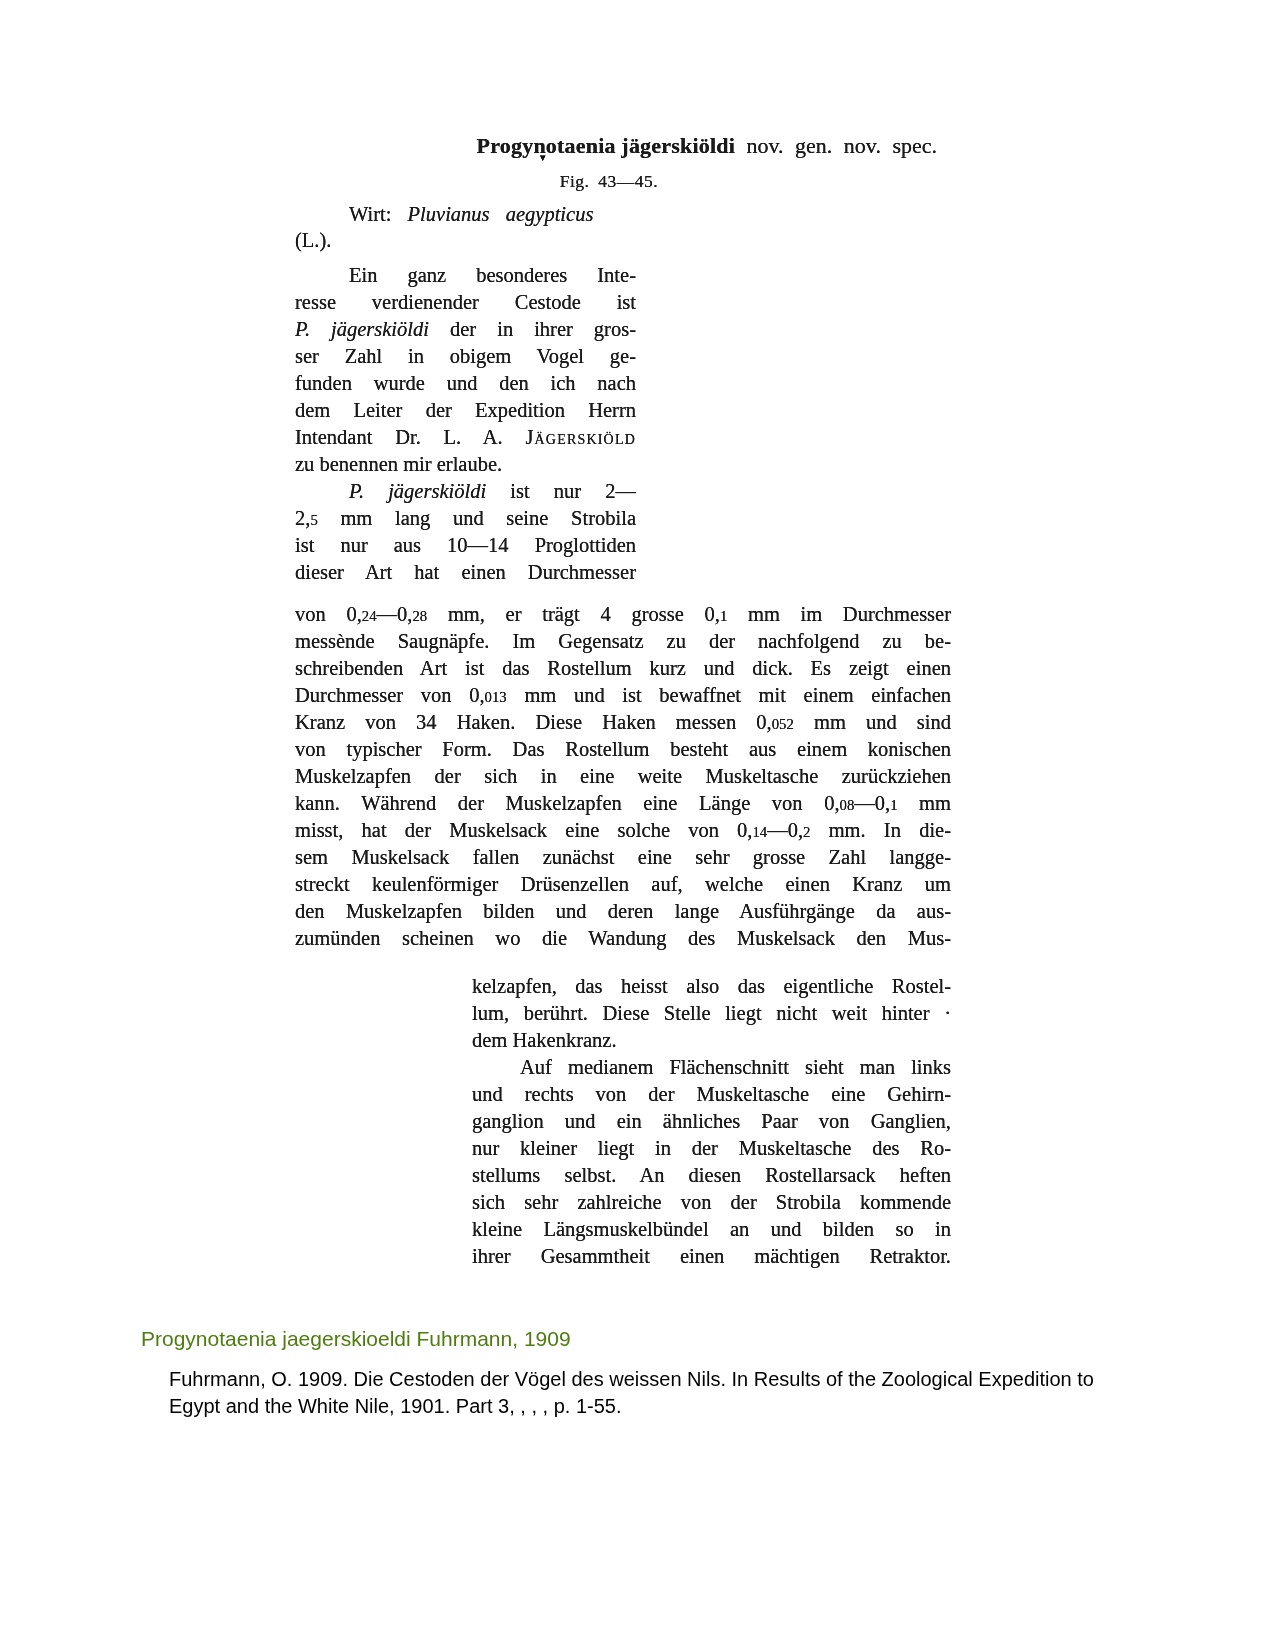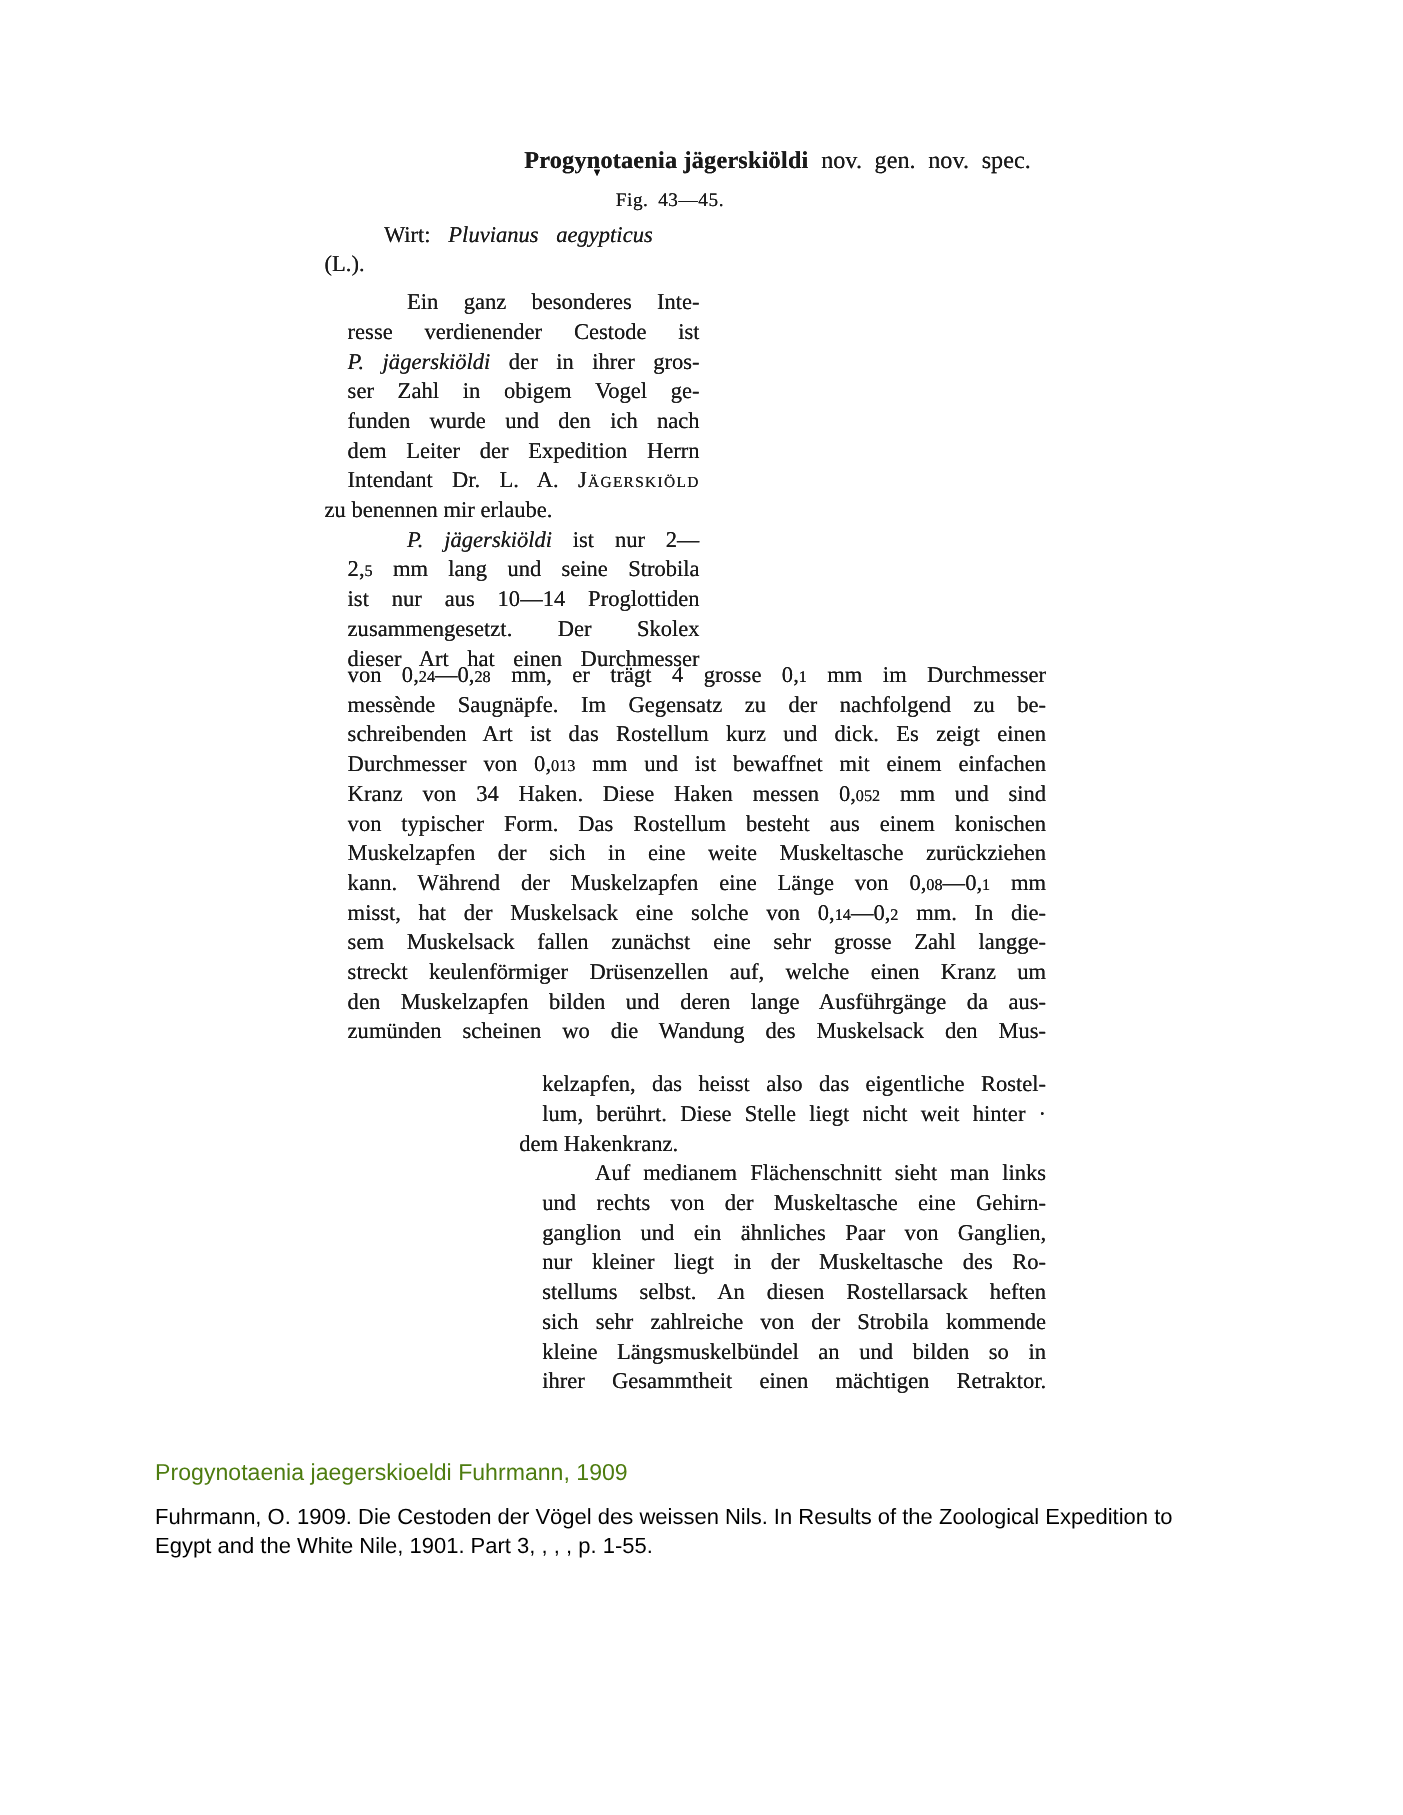--- a/index.html
+++ b/index.html
@@ -32,37 +32,37 @@
   .host { position:absolute; top:203px; left:54px; font-size:20.5px; word-spacing:11px; white-space:nowrap; }
   .host .i { font-style:italic;text-align:center; }
   .host-suffix { position:absolute; top:229px; left:0; font-size:20.5px; }
   .colblock  { position:absolute; top:262px; left:0;    width:341px; }
   .fullblock { position:absolute; top:601px; left:0;    width:656px; }
   .wrapblock { position:absolute; top:973px; left:177px; width:479px; }
   .line {
     height:27px; line-height:27px; font-size:20.5px;
     white-space:nowrap; overflow:visible;
   }
-  .line.j { white-space:normal; text-align:justify; text-align-last:justify; height:27px; overflow:hidden;margin-left:21px; }
+  .line.j { white-space:normal; text-align:justify; text-align-last:justify; height:27px; overflow:hidden; }
   .line.ind { text-indent:54px; }
   .wrapblock .line.ind { text-indent:48px; }
   .i  { font-style:italic; }
   .sc { font-variant:small-caps; letter-spacing:1.2px; }
   .sm { font-size:0.72em; }
   
   .footer-name {
     position:absolute; left:141px; top:1327px;
     font-family:"Liberation Sans", sans-serif; font-size:21px; color:#4d7c0f;
     white-space:nowrap;
   }
   .footer-cite {
     position:absolute; left:141px; top:1366px;
     font-family:"Liberation Sans", sans-serif; font-size:20px; color:#000;
   }
-  .footer-cite .line { height:27px; line-height:27px; font-size:20px; white-space:nowrap; }
+  .footer-cite .line { height:27px; line-height:27px; font-size:20px; white-space:nowrap;margin-left:28px; }
 </style>
 </head>
 <body>
 
 <div class="page">
   <div class="scan">
 
     <div class="title">
       <span class="b">Progynotaenia jägerskiöldi</span><span class="r"> nov. gen. nov. spec.</span>
     </div>
@@ -82,21 +82,20 @@
         <div class="line j"><span>resse verdienender Cestode ist</span></div>
         <div class="line j"><span class="i">P. jägerskiöldi</span><span> der in ihrer gros-</span></div>
         <div class="line j"><span>ser Zahl in obigem Vogel ge-</span></div>
         <div class="line j"><span>funden wurde und den ich nach</span></div>
         <div class="line j"><span>dem Leiter der Expedition Herrn</span></div>
         <div class="line j"><span>Intendant Dr. L. A. </span><span class="sc">Jägerskiöld</span></div>
         <div class="line"><span>zu benennen mir erlaube.</span></div>
         <div class="line j ind"><span class="i">P. jägerskiöldi</span><span> ist nur 2—</span></div>
         <div class="line j"><span>2,</span><span class="sm">5</span><span> mm lang und seine Strobila</span></div>
         <div class="line j"><span>ist nur aus 10—14 Proglottiden</span></div>
-        <div class="line j"><span>zusammengesetzt.  Der Skolex</span></div>
         <div class="line j"><span>dieser Art hat einen Durchmesser</span></div>
       </div>
 
     <div class="fullblock">
         <div class="line j"><span>von 0,</span><span class="sm">24</span><span>—0,</span><span class="sm">28</span><span> mm, er trägt 4 grosse 0,</span><span class="sm">1</span><span> mm im Durchmesser</span></div>
         <div class="line j"><span>messènde Saugnäpfe.  Im Gegensatz zu der nachfolgend zu be-</span></div>
         <div class="line j"><span>schreibenden Art ist das Rostellum kurz und dick.  Es zeigt einen</span></div>
         <div class="line j"><span>Durchmesser von 0,</span><span class="sm">013</span><span> mm und ist bewaffnet mit einem einfachen</span></div>
         <div class="line j"><span>Kranz von 34 Haken. Diese Haken messen 0,</span><span class="sm">052</span><span> mm und sind</span></div>
         <div class="line j"><span>von typischer Form.  Das Rostellum besteht aus einem konischen</span></div>

